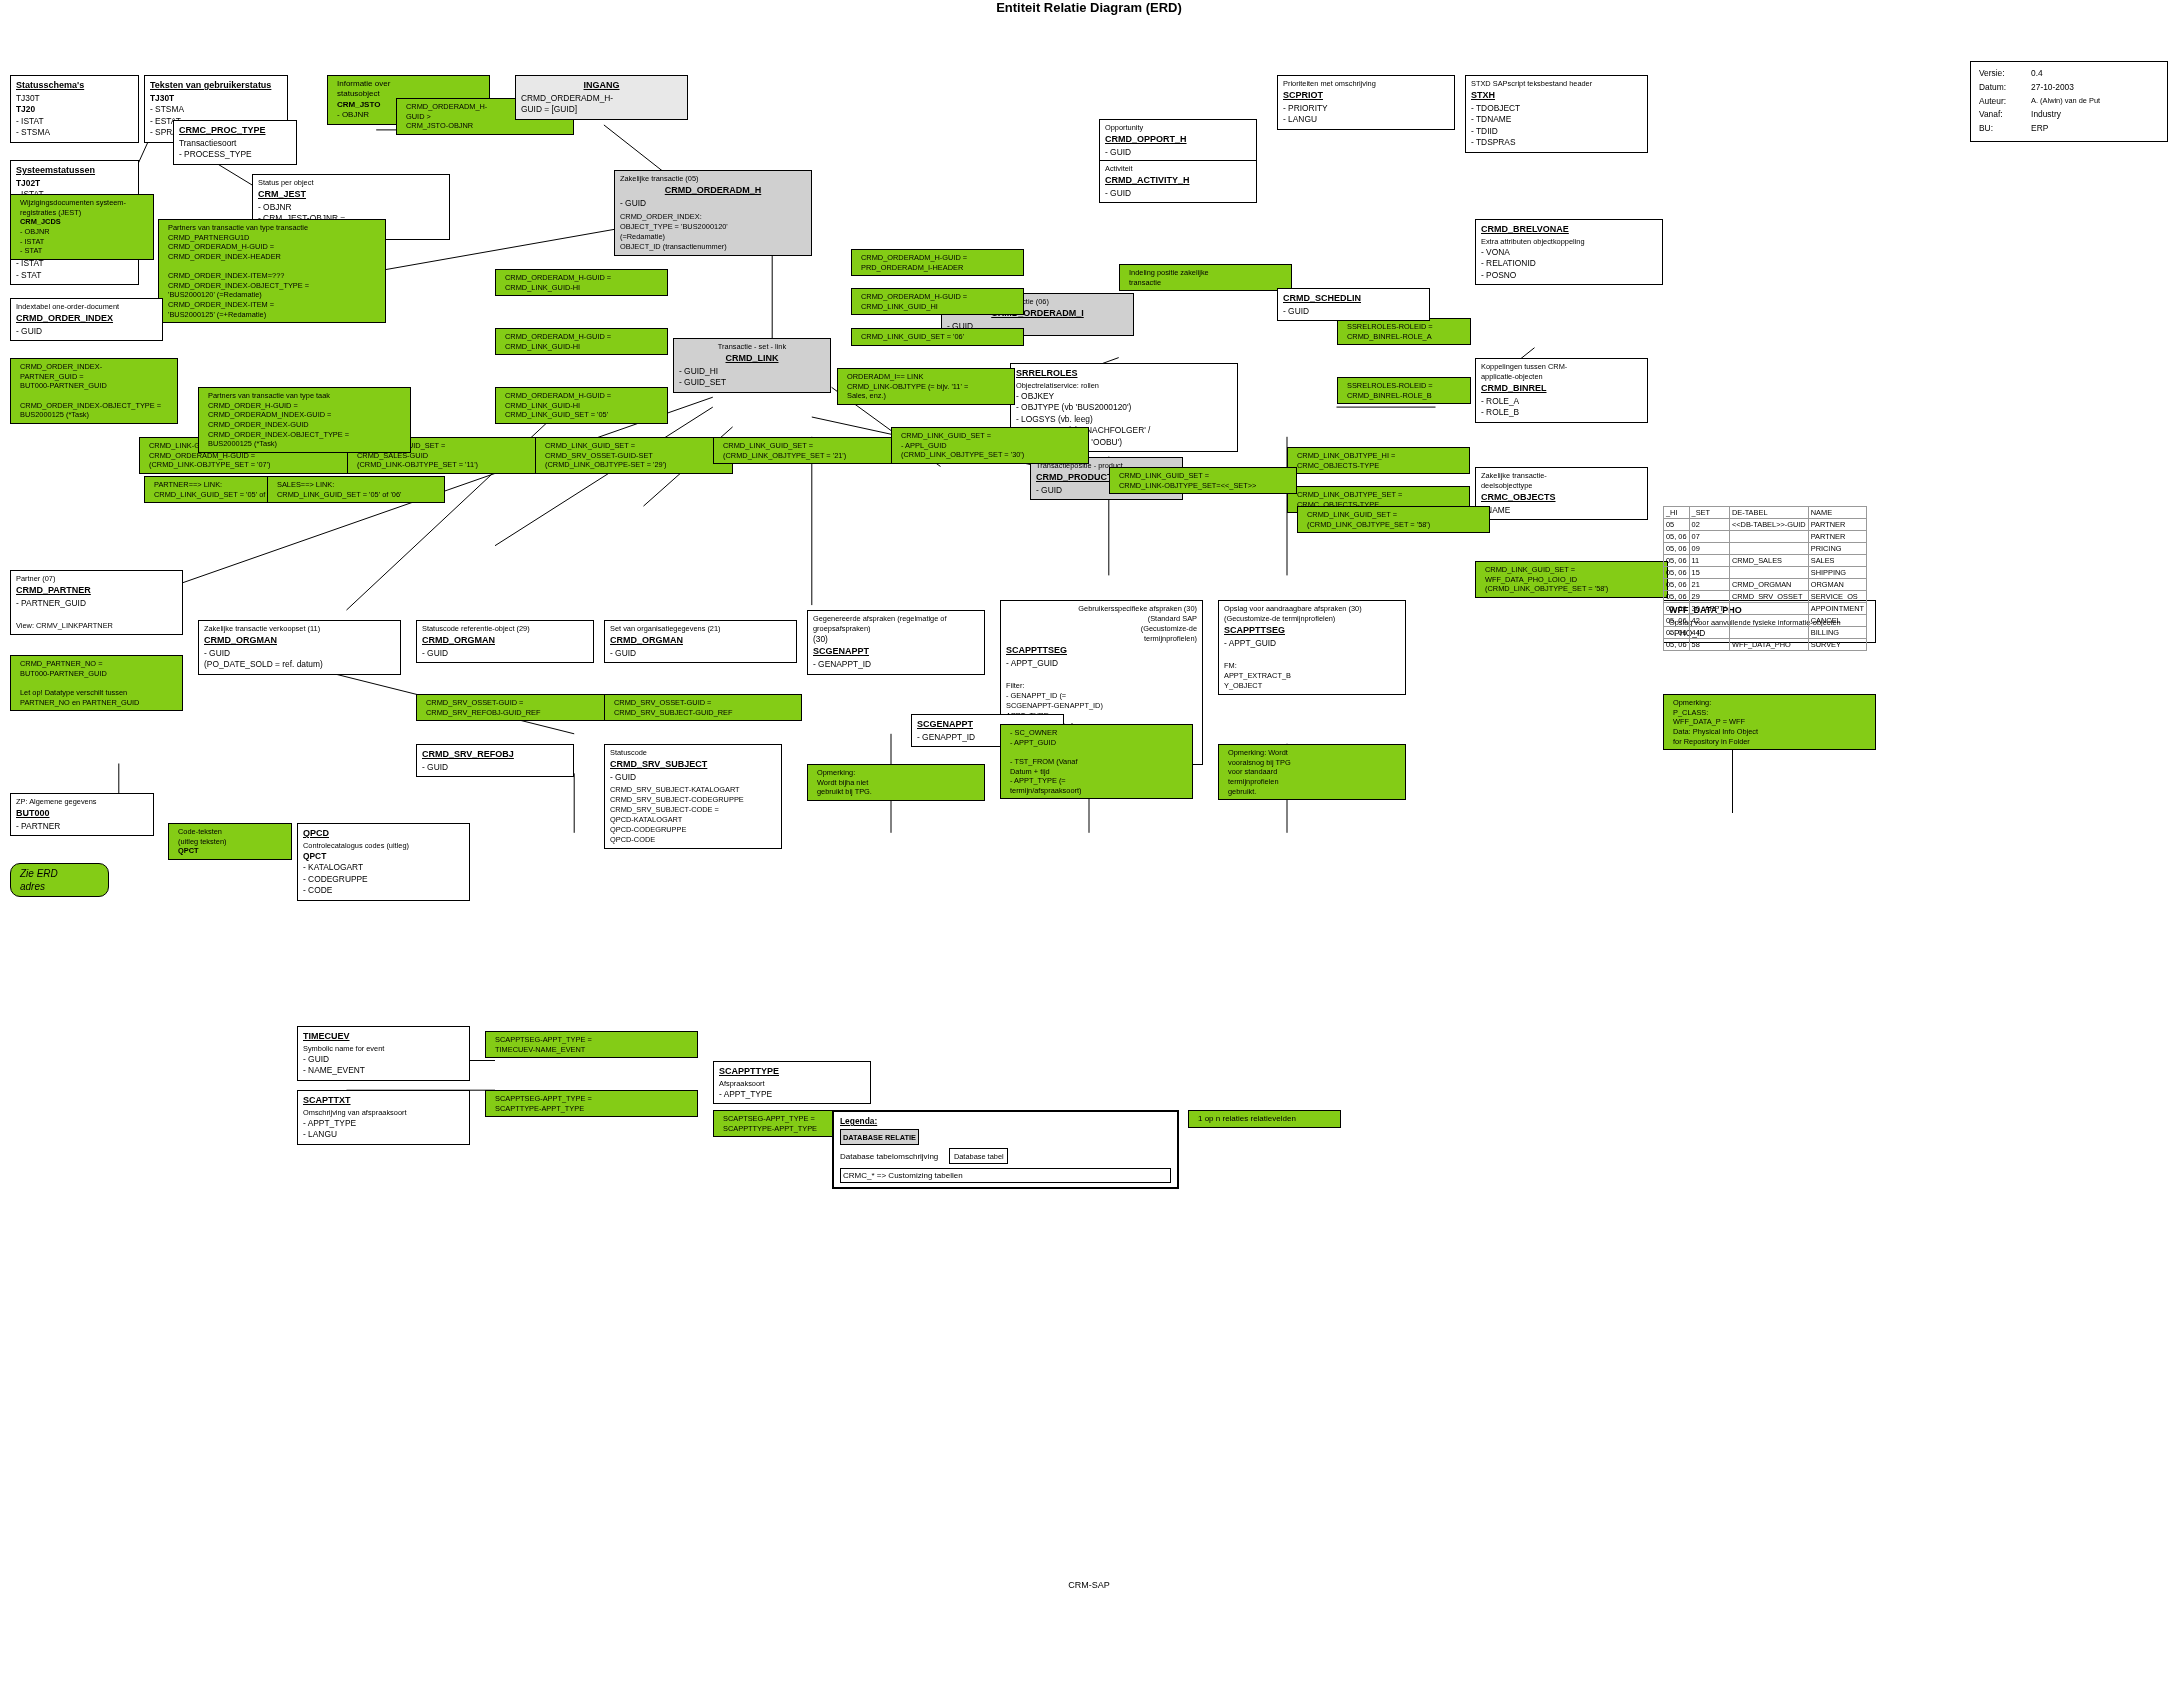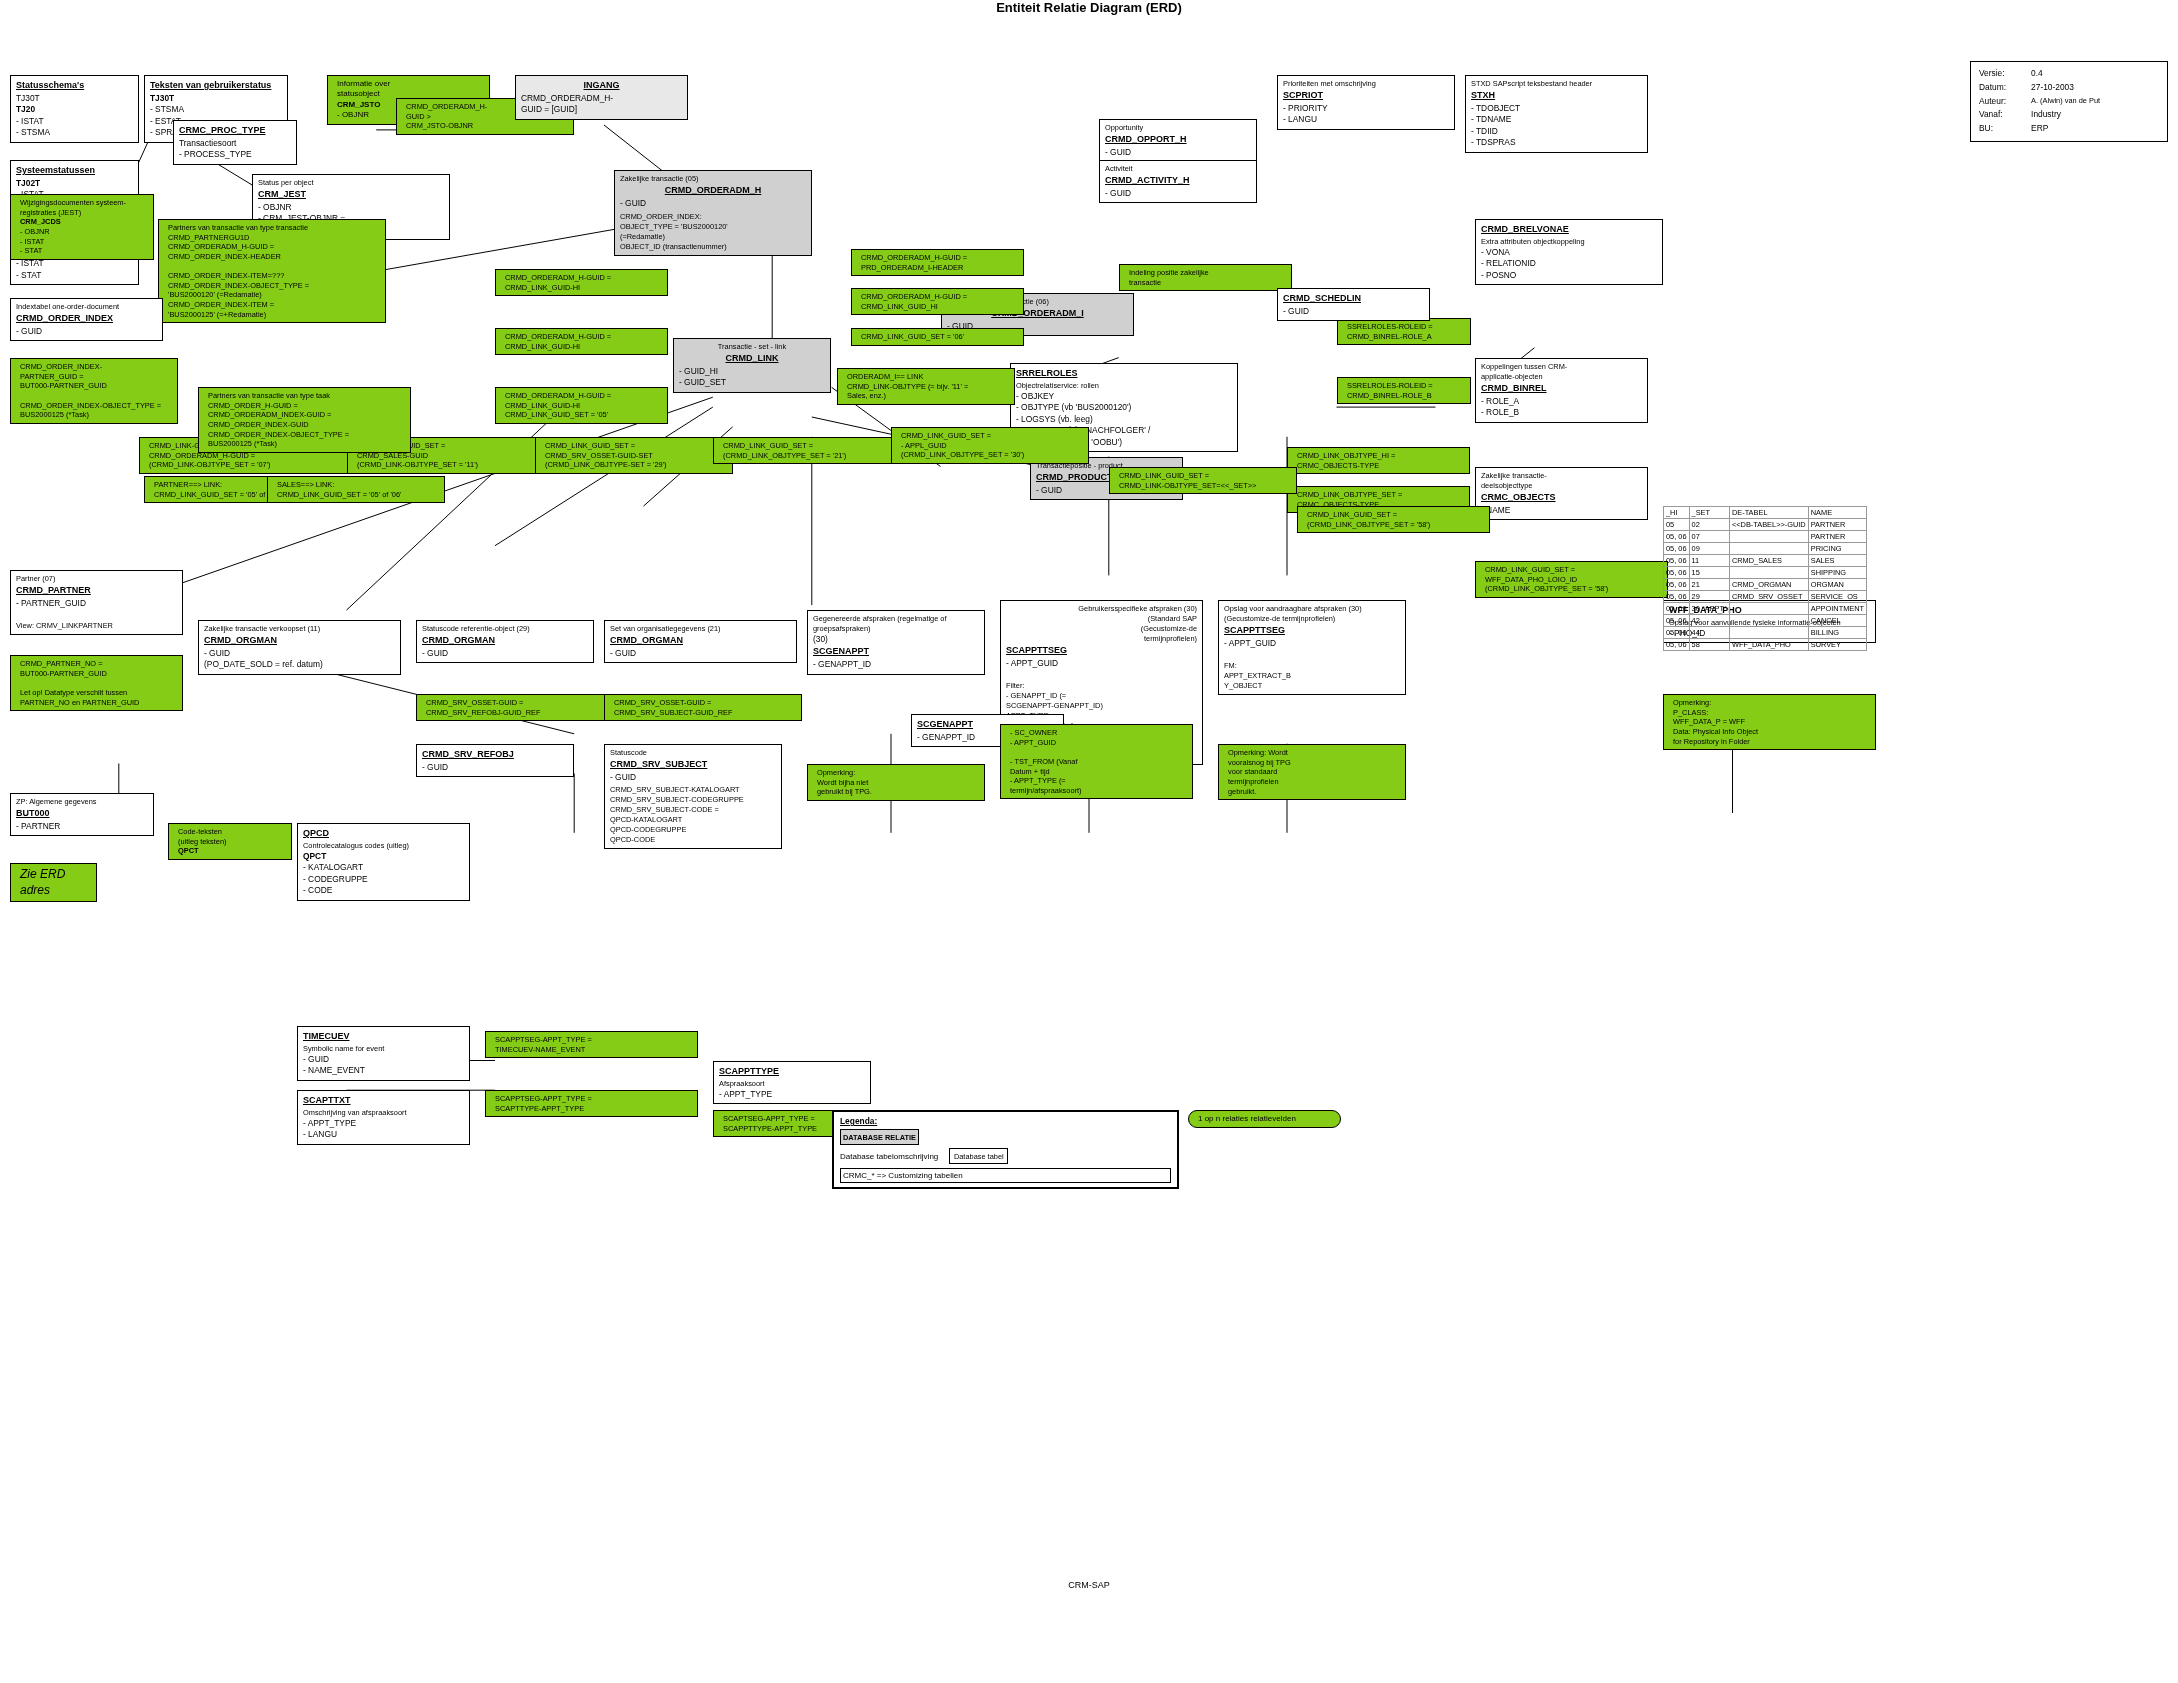--- a/index.html
+++ b/index.html
@@ -596,21 +596,21 @@
   <div>- CODEGRUPPE</div>
   <div>- CODE</div>
 </div>
 
 <div class="box" style="left:10px; top:772px; width:144px;">
   <div style="font-size:7.4px;">ZP: Algemene gegevens</div>
   <div class="box-title">BUT000</div>
   <div>- PARTNER</div>
 </div>
 
-<div class="note-box" style="left:10px; top:842px; width:87px; font-size:12px; font-style:italic;">
+<div class="note-box" style="left:10px; top:842px; width:99px; font-size:10px; font-style:italic;border-radius:10px;">
   <div>Zie ERD</div>
   <div>adres</div>
 </div>
 
 <div class="note-box" style="left:168px; top:802px; width:124px; font-size:7.4px;">
   <div>Code-teksten</div>
   <div>(uitleg teksten)</div>
   <div><strong>QPCT</strong></div>
 </div>
 
@@ -807,20 +807,20 @@
   <div class="legend-item">
     <div class="legend-rect">DATABASE RELATIE</div>
   </div>
   <div class="legend-item">
     <div style="font-size:8px; margin-right:5px;">Database tabelomschrijving</div>
     <div class="legend-rect-white">Database tabel</div>
   </div>
   <div style="font-size:8px; margin-top:4px; border:1px solid #000; padding:2px;">CRMC_* =&gt; Customizing tabellen</div>
 </div>
 
-<div class="note-box" style="left:1188px; top:1089px; width:153px; font-size:8px;border-radius:9px;">
+<div class="note-box" style="left:1188px; top:1089px; width:153px; font-size:8px;">
   <div>1 op n relaties relatievelden</div>
 </div>
 
 </div>
 
 <div class="footer-text" style="bottom:5px; text-align:center; font-size:9px; position:relative; margin-top:-20px;">CRM-SAP</div>
 
 
 </body></html>

